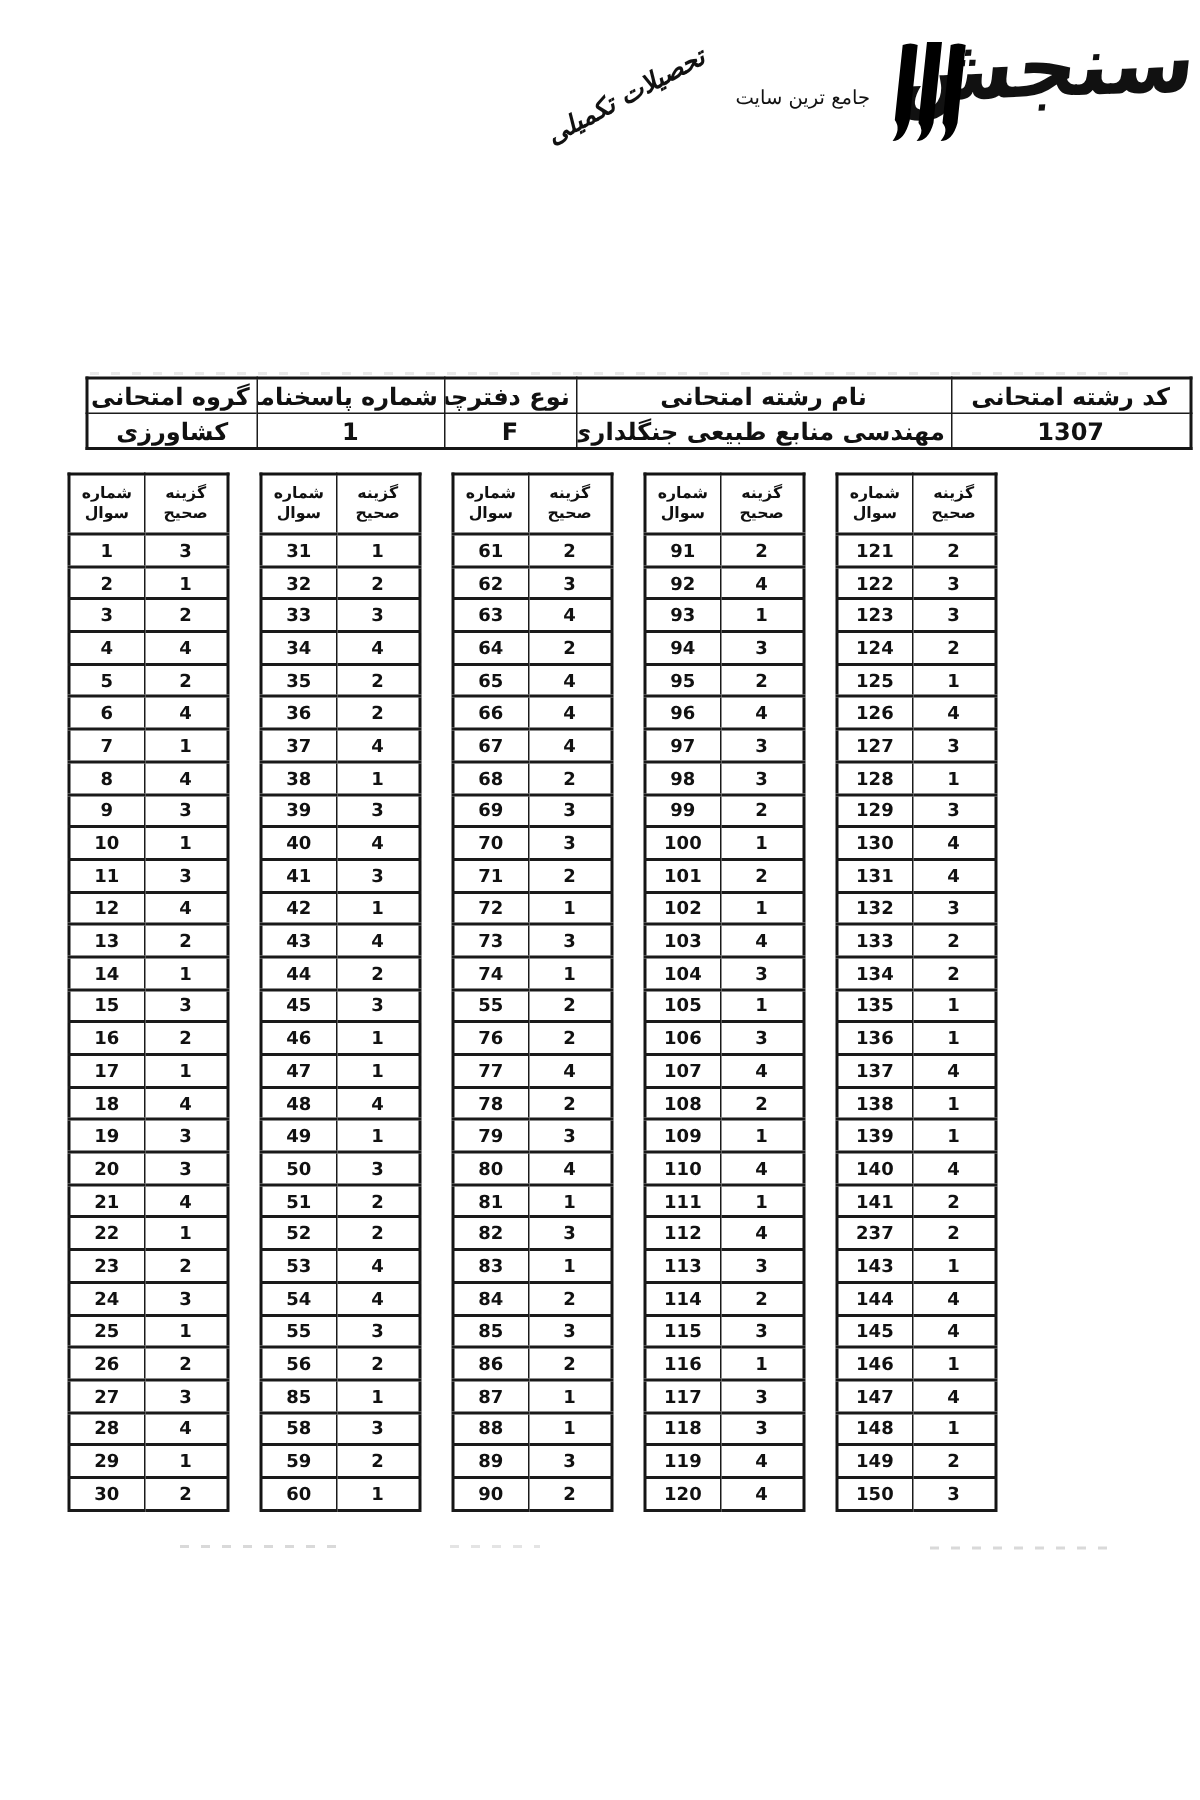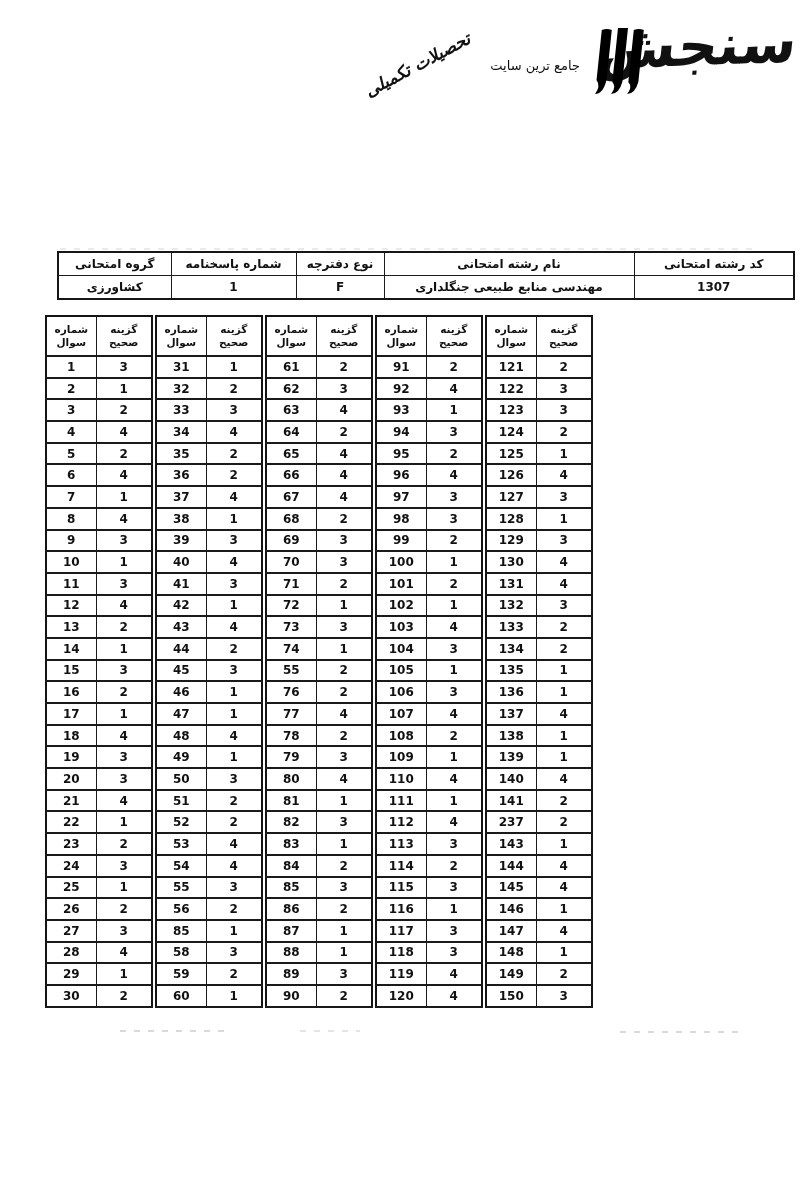--- a/index.html
+++ b/index.html
@@ -39,33 +39,33 @@
   
   #info-table {
     position: absolute; top: 251px; left: 57px;
     width: 736px; border-collapse: collapse;
     direction: rtl; table-layout: fixed;
     border: 2px solid #161616;
   }
   #info-table th, #info-table td {
     border: 1.5px solid #1c1c1c;
     height: 20px; padding: 1px 4px;
-    font-size: 12px; font-weight: bold; text-align: center;
+    font-size: 16px; font-weight: bold; text-align: center;
     overflow: hidden; white-space: nowrap;
   }
   #info-table col.c-code { width: 160px; }
   #info-table col.c-name { width: 250px; }
   #info-table col.c-book { width: 88px; }
   #info-table col.c-sheet { width: 125px; }
   #info-table col.c-group { width: 113px; }
 
   
   #answer-blocks {
     position: absolute; top: 315px; left: 45px;
-    display: flex; gap: 2px;
+    display: flex; gap: 20px;
   }
   table.answer-block {
     width: 106px; border-collapse: collapse; table-layout: fixed;
     border: 2px solid #141414;
     background: #fff;
   }
   table.answer-block th {
     height: 36px; font-size: 10.5px; font-weight: bold;
     line-height: 1.25; padding: 1px 3px; text-align: center;
     direction: rtl;

